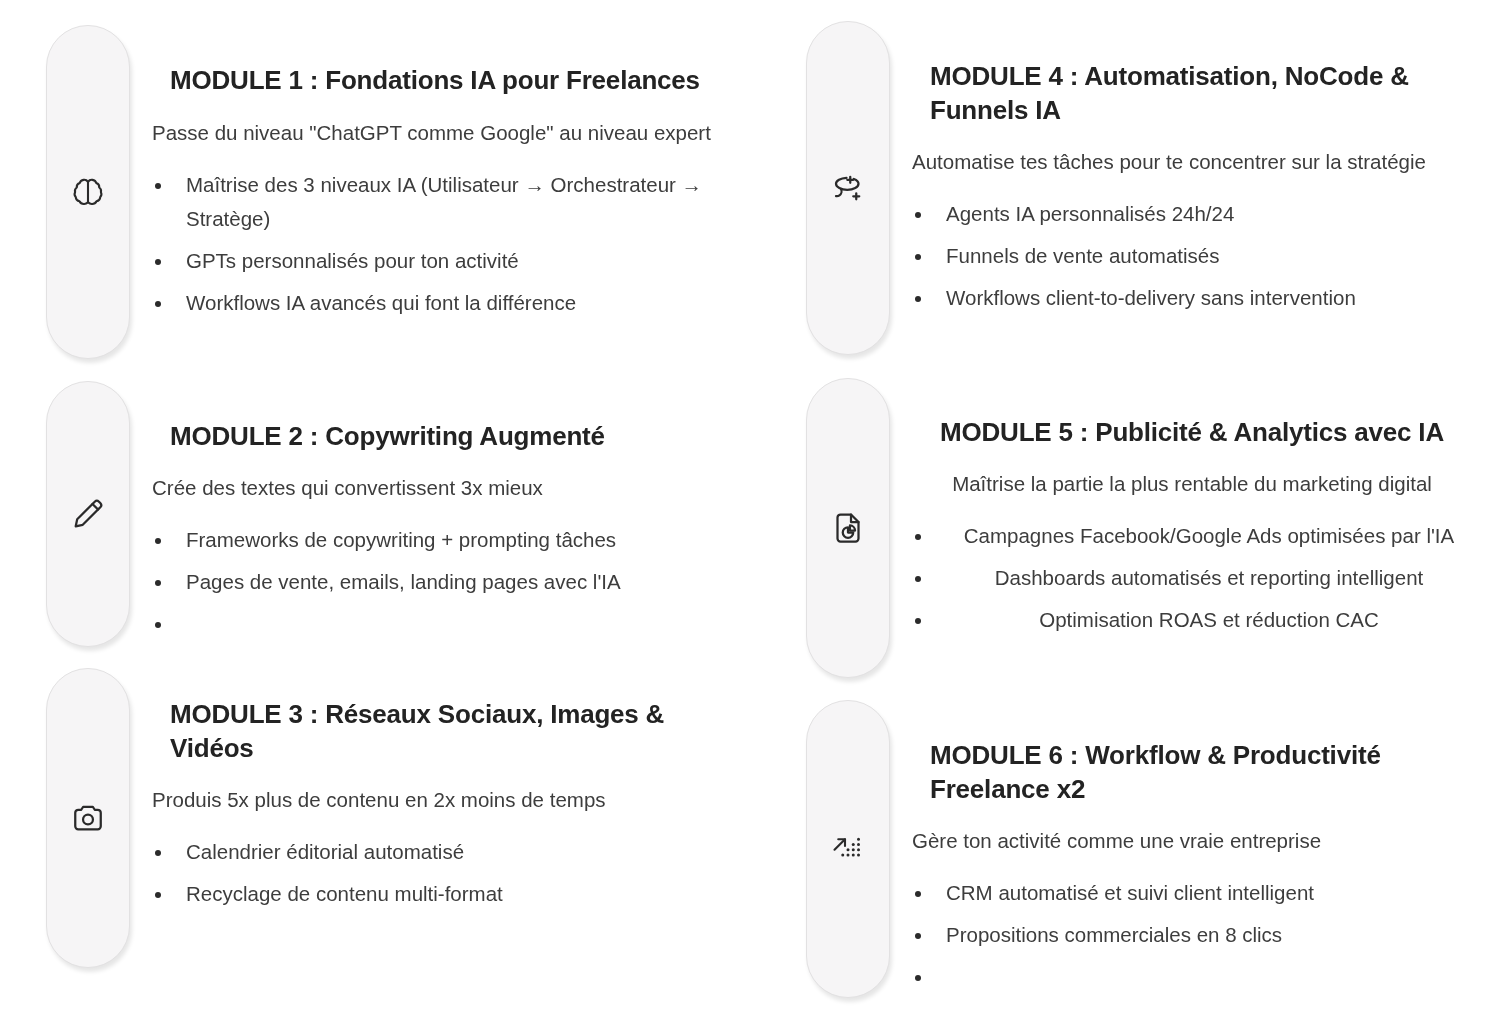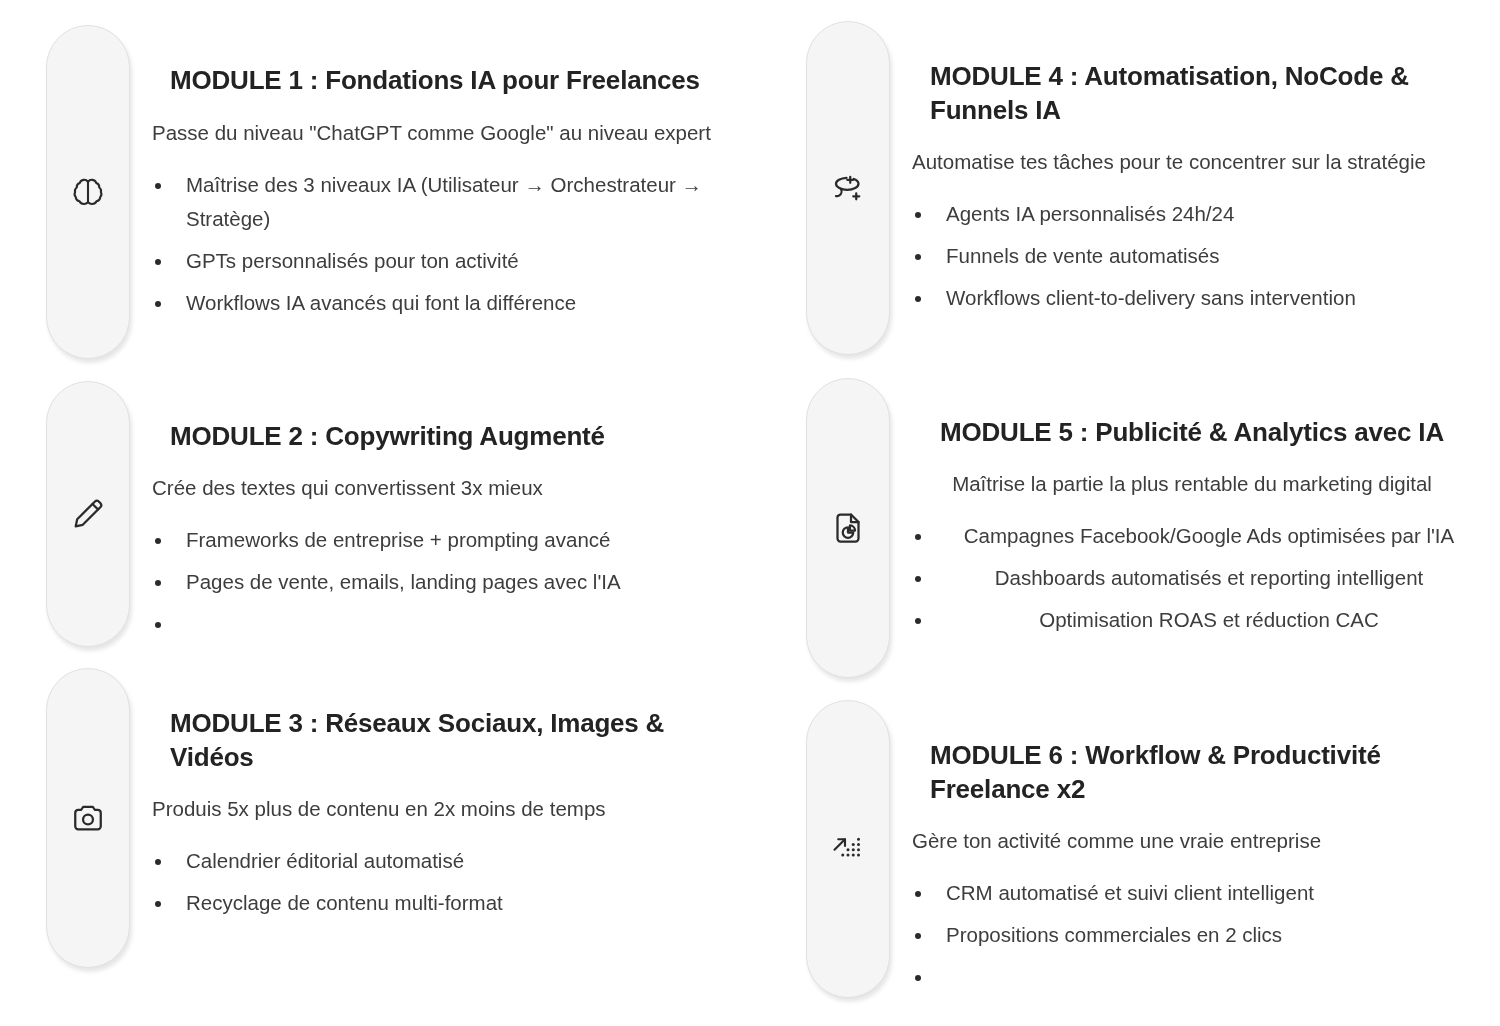--- a/index.html
+++ b/index.html
@@ -108,37 +108,37 @@
       <svg viewBox="0 0 24 24" fill="none" stroke="#2a2a2a" stroke-width="1.5" stroke-linejoin="round" stroke-linecap="round">
         <path d="M16.5 3.8a2 2 0 0 1 2.8 0l.9.9a2 2 0 0 1 0 2.8L8.5 19.2 3.8 20.2l1-4.7L16.5 3.8z"></path>
         <path d="M15 5.3l3.7 3.7"></path>
       </svg>
     </span>
   </div>
   <div class="content" style="top:20px; width:580px;">
     <h2 class="title">MODULE 2 : Copywriting Augmenté</h2>
     <p class="subtitle">Crée des textes qui convertissent 3x mieux</p>
     <ul class="bullets">
-      <li><span class="dot"></span><span>Frameworks de entreprise + prompting avancé</span></li>
+      <li><span class="dot"></span><span>Frameworks de copywriting + prompting tâches</span></li>
       <li><span class="dot"></span><span>Pages de vente, emails, landing pages avec l'IA</span></li>
       <li><span class="dot"></span></li>
     </ul>
   </div>
 </div>
 
 <div class="module" style="left:46px; top:668px; width:680px;">
   <div class="pill" style="height:300px;">
     <span>
       <svg viewBox="0 0 24 24" fill="none" stroke="#2a2a2a" stroke-width="1.5" stroke-linejoin="round" stroke-linecap="round">
         <path d="M3.5 8.5a2 2 0 0 1 2-2h2l1.3-2h6.4l1.3 2h2a2 2 0 0 1 2 2v9a2 2 0 0 1-2 2h-13a2 2 0 0 1-2-2v-9z"></path>
         <circle cx="12" cy="13" r="3.3"></circle>
       </svg>
     </span>
   </div>
-  <div class="content" style="top:20px; width:540px;">
+  <div class="content" style="top:11px; width:540px;">
     <h2 class="title">MODULE 3 : Réseaux Sociaux, Images &amp; Vidéos</h2>
     <p class="subtitle">Produis 5x plus de contenu en 2x moins de temps</p>
     <ul class="bullets">
       <li><span class="dot"></span><span>Calendrier éditorial automatisé</span></li>
       <li><span class="dot"></span><span>Recyclage de contenu multi-format</span></li>
     </ul>
   </div>
 </div>
 
 <div class="module" style="left:806px; top:21px; width:680px;">
@@ -202,17 +202,17 @@
         <circle cx="15.5" cy="16" r="1" stroke="none"></circle>
         <circle cx="19" cy="16" r="1" stroke="none"></circle>
       </svg>
     </span>
   </div>
   <div class="content" style="top:20px; width:540px;">
     <h2 class="title">MODULE 6 : Workflow &amp; Productivité Freelance x2</h2>
     <p class="subtitle">Gère ton activité comme une vraie entreprise</p>
     <ul class="bullets">
       <li><span class="dot"></span><span>CRM automatisé et suivi client intelligent</span></li>
-      <li><span class="dot"></span><span>Propositions commerciales en 2 clics</span></li>
+      <li><span class="dot"></span><span>Propositions commerciales en 8 clics</span></li>
       <li><span class="dot"></span></li>
     </ul>
   </div>
 </div>
 
 </body></html>

